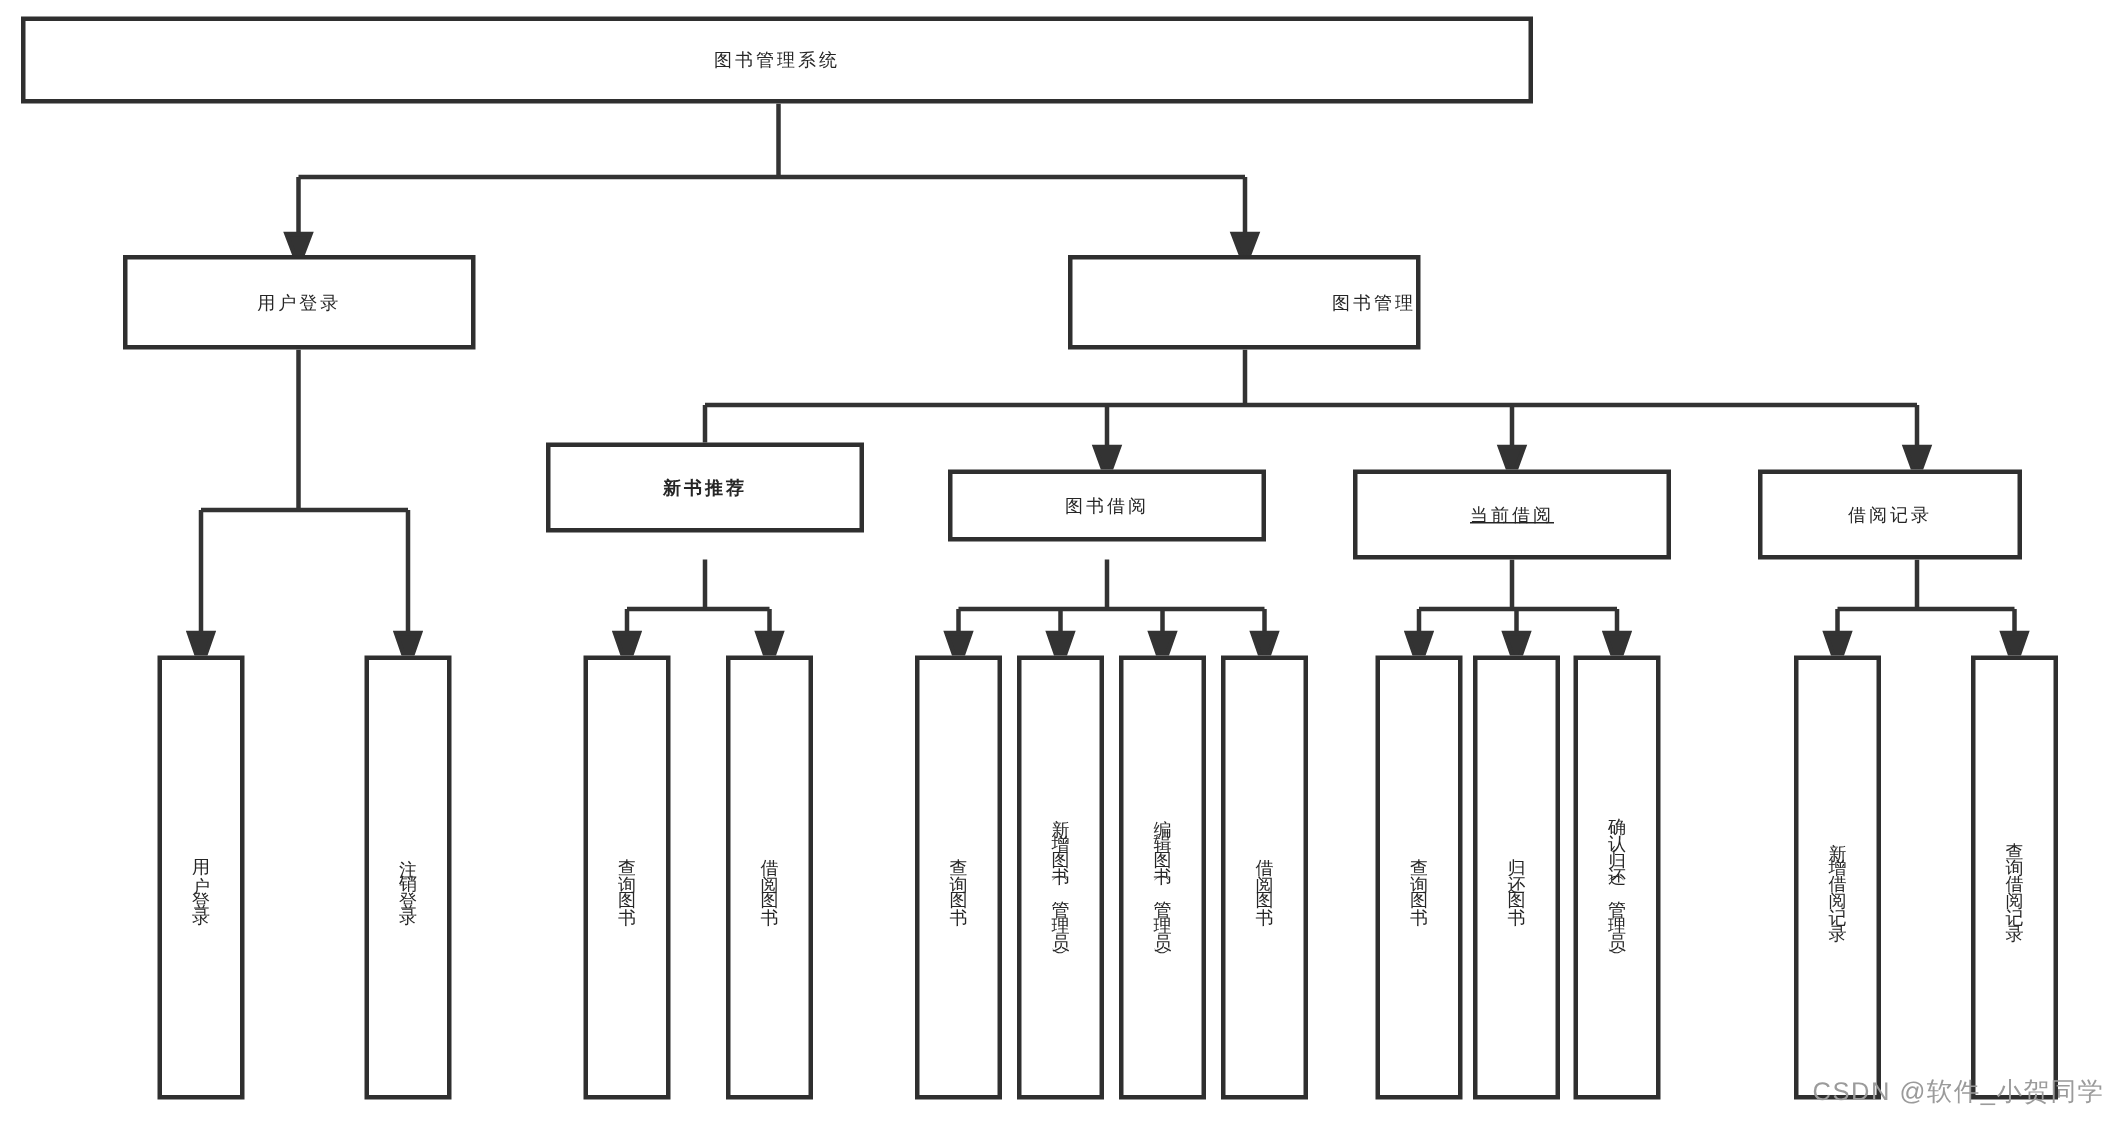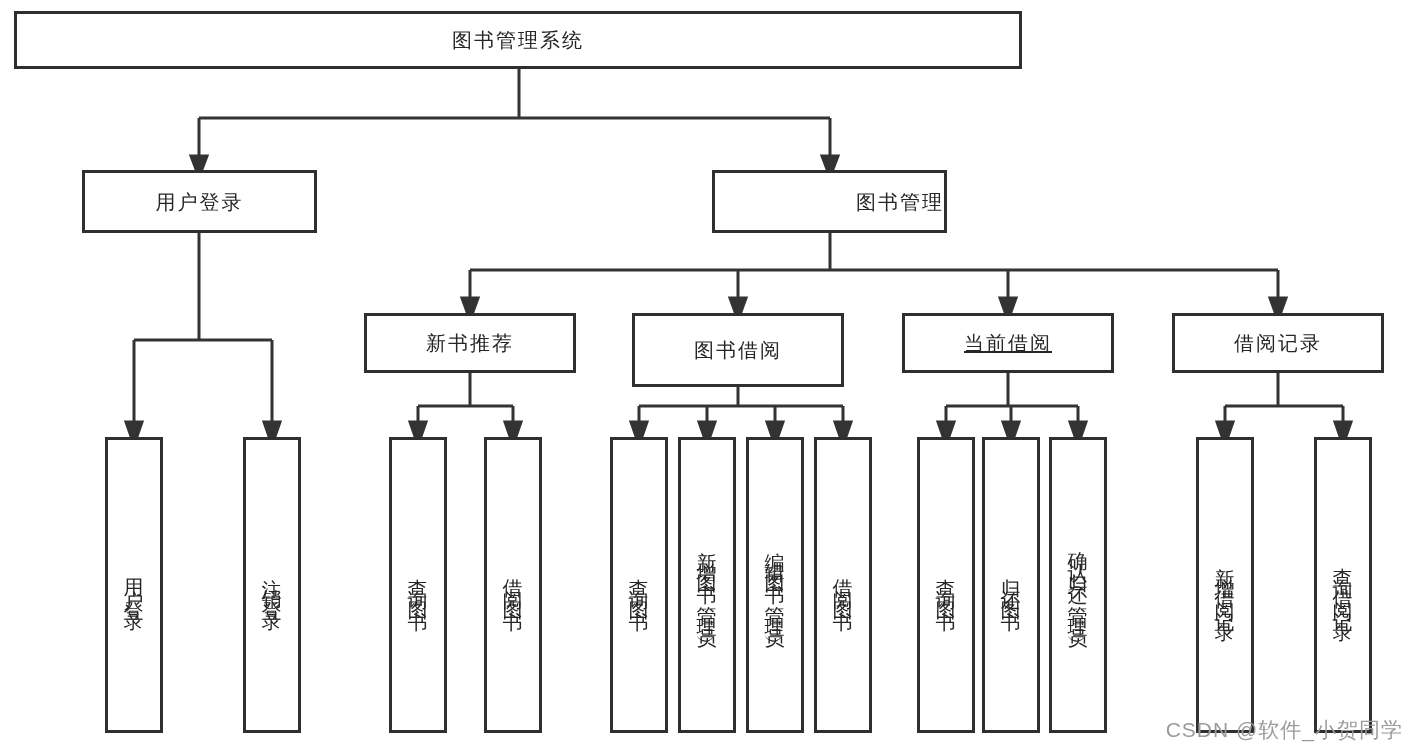--- a/index.html
+++ b/index.html
@@ -19,36 +19,36 @@
   }
   .node {
     position: absolute;
     box-sizing: border-box;
     border: 3px solid #2f2f2f;
     background: #ffffff;
     display: flex;
     align-items: center;
     justify-content: center;
     color: #262626;
-    font-size: 20px;
+    font-size: 12px;
     letter-spacing: 2px;
     line-height: 1;
     z-index: 2;
   }
   .leaf span {
     writing-mode: vertical-rl;
     text-orientation: mixed;
     letter-spacing: 11px;
     white-space: nowrap;
   }
   .watermark {
     position: absolute;
     right: 2px;
     top: 716px;
-    font-size: 21px;
+    font-size: 17px;
     color: #9b9b9b;
     letter-spacing: 1px;
     z-index: 3;
   }
 </style>
 </head>
 <body>
 
 <div class="canvas">
 
@@ -106,30 +106,30 @@
     <span>图书管理系统</span>
   </div>
 
   <div class="node" style="left:82px; top:170px; width:235px; height:63px;">
     <span>用户登录</span>
   </div>
   <div class="node" style="left:712px; top:170px; width:235px; height:63px;justify-content:flex-end;">
     <span>图书管理</span>
   </div>
 
-  <div class="node" style="left:364px; top:313px; width:212px; height:60px;">
+  <div class="node" style="left:364px; top:295px; width:212px; height:60px;font-weight:bold;">
     <span>新书推荐</span>
   </div>
-  <div class="node" style="left:632px; top:313px; width:212px; height:74px;">
+  <div class="node" style="left:632px; top:313px; width:212px; height:48px;">
     <span>图书借阅</span>
   </div>
   <div class="node" style="left:902px; top:313px; width:212px; height:60px;text-decoration:underline;">
     <span>当前借阅</span>
   </div>
-  <div class="node" style="left:1172px; top:313px; width:212px; height:60px;">
+  <div class="node" style="left:1172px; top:313px; width:176px; height:60px;">
     <span>借阅记录</span>
   </div>
 
   <div class="node leaf" style="left:105px; top:437px; width:58px; height:296px;">
     <span>用户登录</span>
   </div>
   <div class="node leaf" style="left:243px; top:437px; width:58px; height:296px;">
     <span>注销登录</span>
   </div>
 

